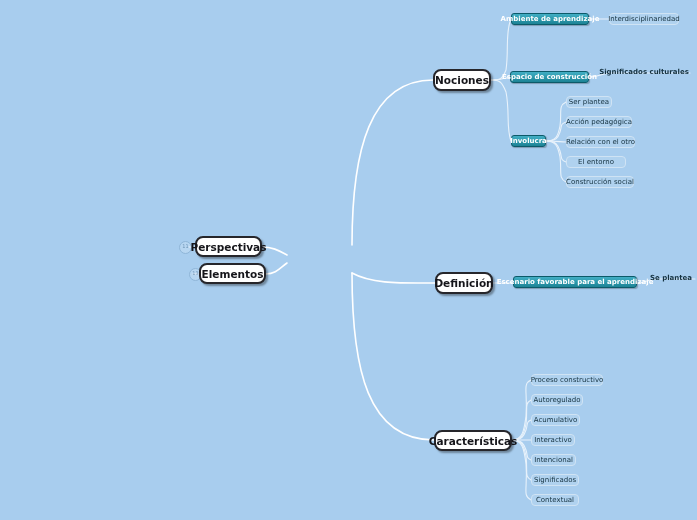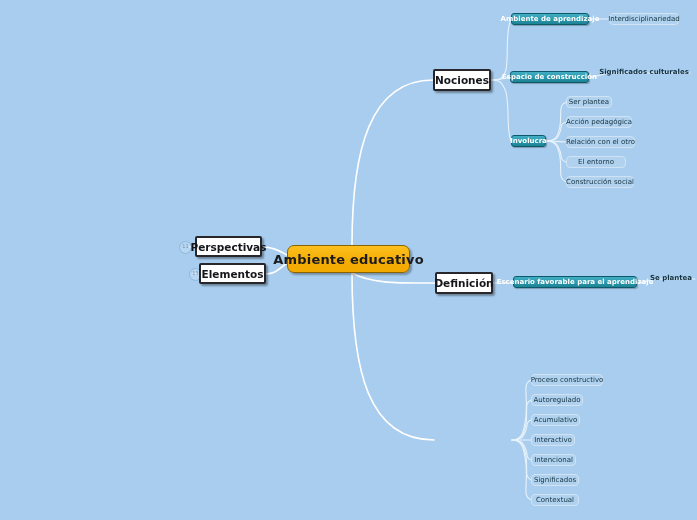--- a/index.html
+++ b/index.html
@@ -48,21 +48,21 @@
     font-weight: bold;
     letter-spacing: .2px;
     padding: 0 10px;
     box-shadow: 2px 2px 2px rgba(0,0,0,.30);
   }
 
   
   .node.main {
     background: #ffffff;
     border: 2px solid #26262b;
-    border-radius: 2px;
+    border-radius: 8px;
     color: #15151a;
     font-size: 10.5px;
     font-weight: bold;
     padding: 0 14px;
     box-shadow: 2px 2px 2px rgba(0,0,0,.35);
   }
 
   
   .node.teal {
     background: linear-gradient(to bottom, #42aec4 0%, #2d9aae 48%, #1d8395 100%);
@@ -154,21 +154,20 @@
       <path d="M 512 440 C 522 440 524 432 526 416 C 528 392 522 384 531 380"></path>
       <path d="M 512 440 C 522 440 524 434 526 424 C 528 408 524 404 531 400"></path>
       <path d="M 512 440 C 522 440 524 436 526 430 C 528 424 526 422 531 420"></path>
       <path d="M 512 440 C 524 440 526 440 531 440"></path>
       <path d="M 512 440 C 522 440 524 444 526 450 C 528 456 526 458 531 460"></path>
       <path d="M 512 440 C 522 440 524 446 526 456 C 528 472 524 476 531 480"></path>
       <path d="M 512 440 C 522 440 524 448 526 464 C 528 488 522 496 531 500"></path>
     </g>
   </svg>
 
-  <div class="node root" style="left:287px; top:245px; width:123px; height:28px;">Ambiente educativo</div>
 
   <div class="badge" style="left:179px; top:241px;">11</div>
   <div class="node main" style="left:195px; top:236px; width:67px; height:21px;">Perspectivas</div>
 
   <div class="badge" style="left:189px; top:268px;">13</div>
   <div class="node main" style="left:199px; top:263px; width:67px; height:21px;">Elementos</div>
 
   <div class="node main" style="left:433px; top:69px; width:58px; height:22px;">Nociones</div>
 
   <div class="node teal" style="left:511px; top:13px; width:78px; height:12px;">Ambiente de aprendizaje</div>
@@ -182,20 +181,21 @@
   <div class="node leaf" style="left:566px; top:96px; width:46px; height:12px;">Ser plantea</div>
   <div class="node leaf" style="left:566px; top:116px; width:66px; height:12px;">Acción pedagógica</div>
   <div class="node leaf" style="left:566px; top:136px; width:69px; height:12px;">Relación con el otro</div>
   <div class="node leaf" style="left:566px; top:156px; width:60px; height:12px;">El entorno</div>
   <div class="node leaf" style="left:566px; top:176px; width:68px; height:12px;">Construcción social</div>
 
   <div class="node main" style="left:435px; top:272px; width:58px; height:22px;">Definición</div>
   <div class="node teal" style="left:513px; top:276px; width:124px; height:12px;">Escenario favorable para el aprendizaje</div>
   <div class="node plain" style="left:650px; top:272px; width:42px; height:11px;">Se plantea</div>
 
+  <div class="node main" style="left:434px; top:430px; width:78px; height:21px;">Características</div>
 
   <div class="node leaf" style="left:531px; top:374px; width:72px; height:12px;">Proceso constructivo</div>
   <div class="node leaf" style="left:531px; top:394px; width:52px; height:12px;">Autoregulado</div>
   <div class="node leaf" style="left:531px; top:414px; width:49px; height:12px;">Acumulativo</div>
   <div class="node leaf" style="left:531px; top:434px; width:44px; height:12px;">Interactivo</div>
   <div class="node leaf" style="left:531px; top:454px; width:45px; height:12px;">Intencional</div>
   <div class="node leaf" style="left:531px; top:474px; width:48px; height:12px;">Significados</div>
   <div class="node leaf" style="left:531px; top:494px; width:48px; height:12px;">Contextual</div>
 
 </div>

